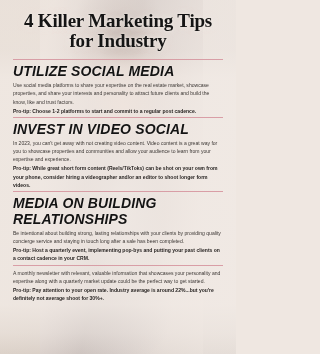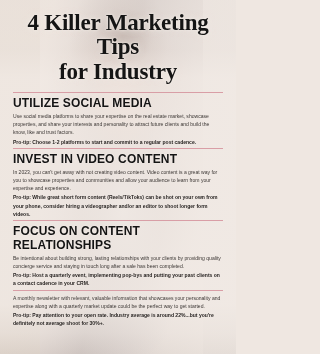--- a/index.html
+++ b/index.html
@@ -64,21 +64,21 @@
   
   .content {
     position:absolute; inset:0;
     padding:9px 13px 6px 13px;
     display:flex; flex-direction:column;
   }
 
   .headline {
     font-family:"Liberation Serif", serif;
     font-weight:bold;
-    font-size:23px;
+    font-size:19px;
     line-height:1.06;
     letter-spacing:-0.2px;
     text-align:center;
     color:#151515;
     margin:2px 0 0 0;
     text-shadow:0 0 3px rgba(245,239,234,0.85), 0 0 7px rgba(245,239,234,0.7);
   }
   .headline .l2 { display:block; }
 
   .sections { margin-top:8px; }
@@ -88,25 +88,26 @@
     background:#d79aa2;
     opacity:.95;
     margin:0 0 3px 0;
   }
 
   .sec { margin-bottom:2px; }
 
   .sec-title {
     font-family:"Liberation Sans", sans-serif;
     font-weight:bold;
-    font-size:12px;
+    font-size:14px;
     letter-spacing:0.15px;
     color:#141414;
     margin:1px 0 2px 0;
     text-shadow:0 0 2px rgba(246,240,236,0.9);
+    font-style:italic;
   }
 
   .sec-body {
     font-size:5.05px;
     line-height:1.62;
     color:#3a3532;
     font-weight:400;
     text-shadow:0 0 2px rgba(246,240,236,0.92);
   }
 
@@ -142,28 +143,28 @@
 
       <div class="sec">
         <div class="divider"></div>
         <div class="sec-title">UTILIZE SOCIAL MEDIA</div>
         <div class="sec-body">Use social media platforms to share your expertise on the real estate market, showcase properties, and share your interests and personality to attract future clients and build the know, like and trust factors.</div>
         <div class="sec-tip">Pro-tip: Choose 1-2 platforms to start and commit to a regular post cadence.</div>
       </div>
 
       <div class="sec">
         <div class="divider"></div>
-        <div class="sec-title">INVEST IN VIDEO CONTENT</div>
+        <div class="sec-title">INVEST IN VIDEO SOCIAL</div>
         <div class="sec-body">In 2023, you can't get away with not creating video content. Video content is a great way for you to showcase properties and communities and allow your audience to learn from your expertise and experience.</div>
         <div class="sec-tip">Pro-tip: While great short form content (Reels/TikToks) can be shot on your own from your phone, consider hiring a videographer and/or an editor to shoot longer form videos.</div>
       </div>
 
       <div class="sec">
         <div class="divider"></div>
-        <div class="sec-title">FOCUS ON CONTENT RELATIONSHIPS</div>
+        <div class="sec-title">MEDIA ON BUILDING RELATIONSHIPS</div>
         <div class="sec-body">Be intentional about building strong, lasting relationships with your clients by providing quality concierge service and staying in touch long after a sale has been completed.</div>
         <div class="sec-tip">Pro-tip: Host a quarterly event, implementing pop-bys and putting your past clients on a contact cadence in your CRM.</div>
       </div>
 
       <div class="sec">
         <div class="divider"></div>
         <div class="sec-body">A monthly newsletter with relevant, valuable information that showcases your personality and expertise along with a quarterly market update could be the perfect way to get started.</div>
         <div class="sec-tip">Pro-tip: Pay attention to your open rate. Industry average is around 22%...but you're definitely not average shoot for 30%+.</div>
       </div>
 

